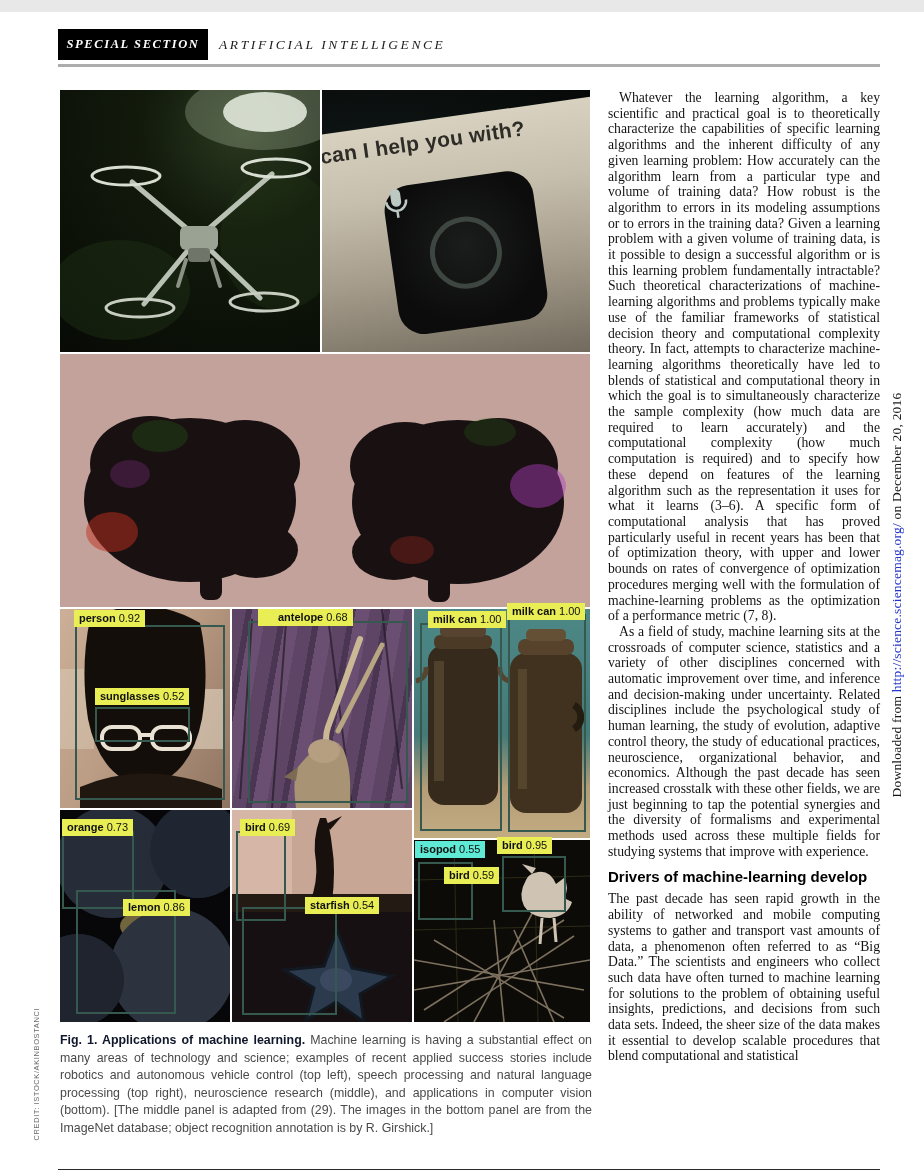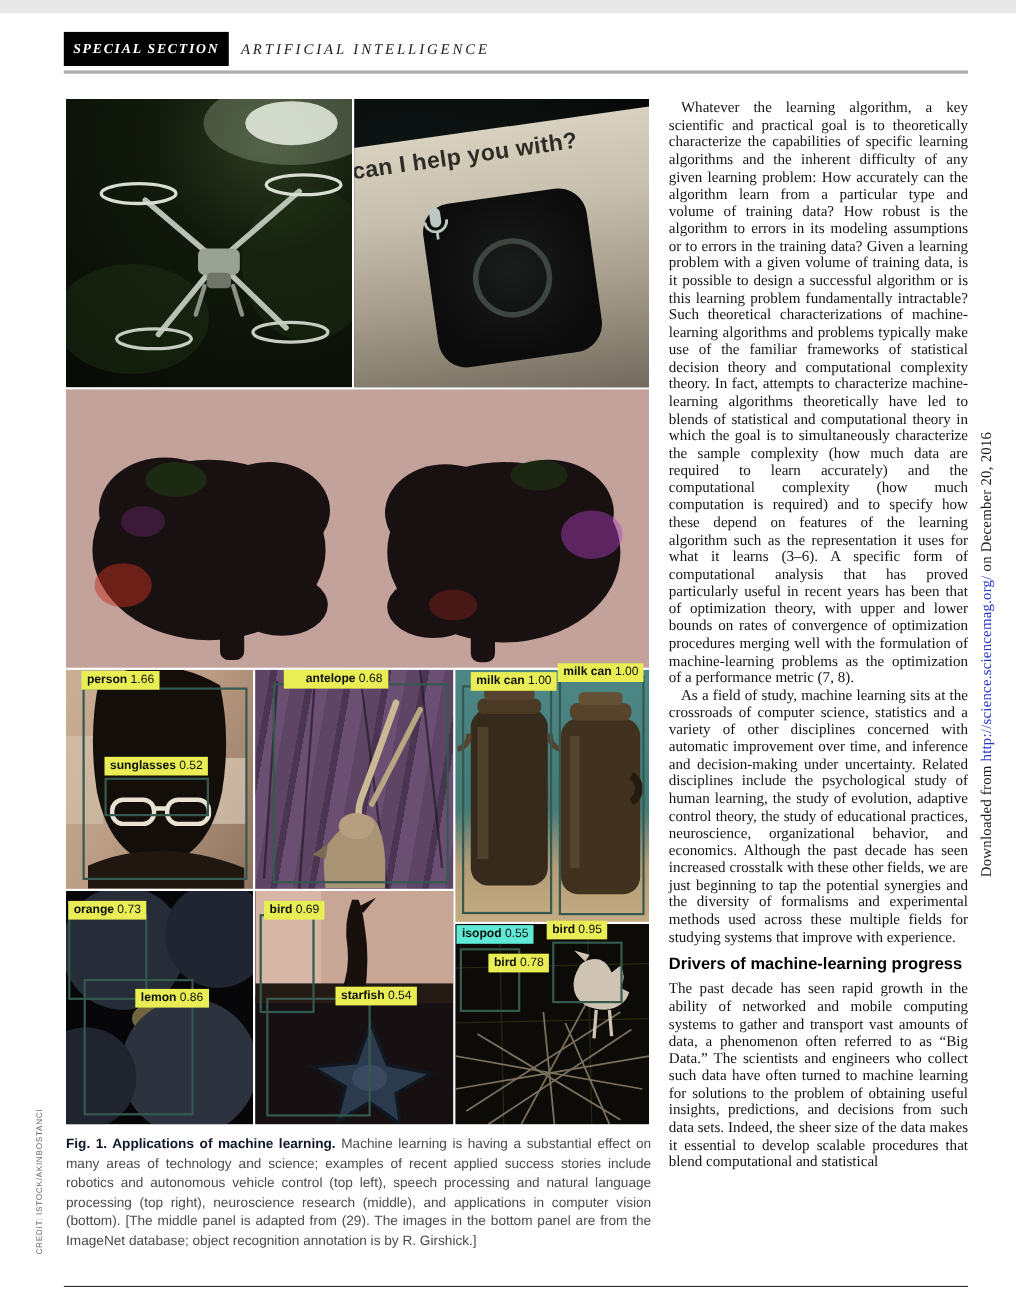--- a/index.html
+++ b/index.html
@@ -260,40 +260,40 @@
     <div class="det-box" style="left:188px;top:531px;width:160px;height:182px;"></div>
     <div class="det-box" style="left:360px;top:533px;width:82px;height:208px;"></div>
     <div class="det-box" style="left:448px;top:524px;width:78px;height:218px;"></div>
     <div class="det-box" style="left:2px;top:741px;width:72px;height:78px;"></div>
     <div class="det-box" style="left:16px;top:800px;width:100px;height:124px;"></div>
     <div class="det-box" style="left:176px;top:741px;width:50px;height:90px;"></div>
     <div class="det-box" style="left:182px;top:817px;width:95px;height:108px;"></div>
     <div class="det-box" style="left:358px;top:772px;width:55px;height:58px;"></div>
     <div class="det-box" style="left:442px;top:766px;width:64px;height:56px;"></div>
 
-    <span class="det-label" style="left: 14px; top: 520px; background: rgb(233, 238, 85);"><b>person</b><span>1.66</span></span>
+    <span class="det-label" style="left: 14px; top: 520px; background: rgb(233, 238, 85);"><b>person</b><span>0.92</span></span>
     <span class="det-label" style="left: 35px; top: 598px; background: rgb(233, 238, 85);"><b>sunglasses</b><span>0.52</span></span>
     <span class="det-label" style="left: 198px; top: 519px; background: rgb(233, 238, 85); padding-left: 20px;"><b>antelope</b><span>0.68</span></span>
     <span class="det-label" style="left: 368px; top: 521px; background: rgb(233, 238, 85);"><b>milk can</b><span>1.00</span></span>
     <span class="det-label" style="left: 447px; top: 513px; background: rgb(233, 238, 85);"><b>milk can</b><span>1.00</span></span>
     <span class="det-label" style="left: 2px; top: 729px; background: rgb(233, 238, 85);"><b>orange</b><span>0.73</span></span>
     <span class="det-label" style="left: 180px; top: 729px; background: rgb(233, 238, 85);"><b>bird</b><span>0.69</span></span>
     <span class="det-label" style="left: 63px; top: 809px; background: rgb(233, 238, 85);"><b>lemon</b><span>0.86</span></span>
     <span class="det-label" style="left: 245px; top: 807px; background: rgb(233, 238, 85);"><b>starfish</b><span>0.54</span></span>
     <span class="det-label" style="left: 355px; top: 751px; background: #5eead4;"><b>isopod</b><span>0.55</span></span>
     <span class="det-label" style="left: 437px; top: 747px; background: rgb(233, 238, 85);"><b>bird</b><span>0.95</span></span>
-    <span class="det-label" style="left: 384px; top: 777px; background: rgb(233, 238, 85);"><b>bird</b><span>0.78</span></span>
+    <span class="det-label" style="left: 384px; top: 777px; background: rgb(233, 238, 85);"><b>bird</b><span>0.59</span></span>
   </div>
 
   <p id="caption"><span class="lead">Fig. 1. Applications of machine learning.</span><span> Machine learning is having a substantial effect on many areas of technology and science; examples of recent applied success stories include robotics and autonomous vehicle control (top left), speech processing and natural language processing (top right), neuroscience research (middle), and applications in computer vision (bottom). [The middle panel is adapted from (29). The images in the bottom panel are from the ImageNet database; object recognition annotation is by R. Girshick.]</span></p>
 
   <div id="column">
     <p class="ind">Whatever the learning algorithm, a key scientific and practical goal is to theoretically characterize the capabilities of specific learning algorithms and the inherent difficulty of any given learning problem: How accurately can the algorithm learn from a particular type and volume of training data? How robust is the algorithm to errors in its modeling assumptions or to errors in the training data? Given a learning problem with a given volume of training data, is it possible to design a successful algorithm or is this learning problem fundamentally intractable? Such theoretical characterizations of machine-learning algorithms and problems typically make use of the familiar frameworks of statistical decision theory and computational complexity theory. In fact, attempts to characterize machine-learning algorithms theoretically have led to blends of statistical and computational theory in which the goal is to simultaneously characterize the sample complexity (how much data are required to learn accurately) and the computational complexity (how much computation is required) and to specify how these depend on features of the learning algorithm such as the representation it uses for what it learns (3–6). A specific form of computational analysis that has proved particularly useful in recent years has been that of optimization theory, with upper and lower bounds on rates of convergence of optimization procedures merging well with the formulation of machine-learning problems as the optimization of a performance metric (7, 8).</p>
     <p class="ind">As a field of study, machine learning sits at the crossroads of computer science, statistics and a variety of other disciplines concerned with automatic improvement over time, and inference and decision-making under uncertainty. Related disciplines include the psychological study of human learning, the study of evolution, adaptive control theory, the study of educational practices, neuroscience, organizational behavior, and economics. Although the past decade has seen increased crosstalk with these other fields, we are just beginning to tap the potential synergies and the diversity of formalisms and experimental methods used across these multiple fields for studying systems that improve with experience.</p>
-    <h2>Drivers of machine-learning progress</h2>
+    <h2>Drivers of machine-learning develop</h2>
     <p>The past decade has seen rapid growth in the ability of networked and mobile computing systems to gather and transport vast amounts of data, a phenomenon often referred to as “Big Data.” The scientists and engineers who collect such data have often turned to machine learning for solutions to the problem of obtaining useful insights, predictions, and decisions from such data sets. Indeed, the sheer size of the data makes it essential to develop scalable procedures that blend computational and statistical</p>
   </div>
 
   <div id="side-note"><span>Downloaded from </span><span class="url">http://science.sciencemag.org/</span><span> on December 20, 2016</span></div>
   <div id="credit">CREDIT: ISTOCK/AKINBOSTANCI</div>
 
   <div class="footer-rule"></div>
   <div class="footer-left">
     <span class="pagenum">256</span>
     <span class="issue">17 JULY 2015 • VOL 349 ISSUE 6245</span>

